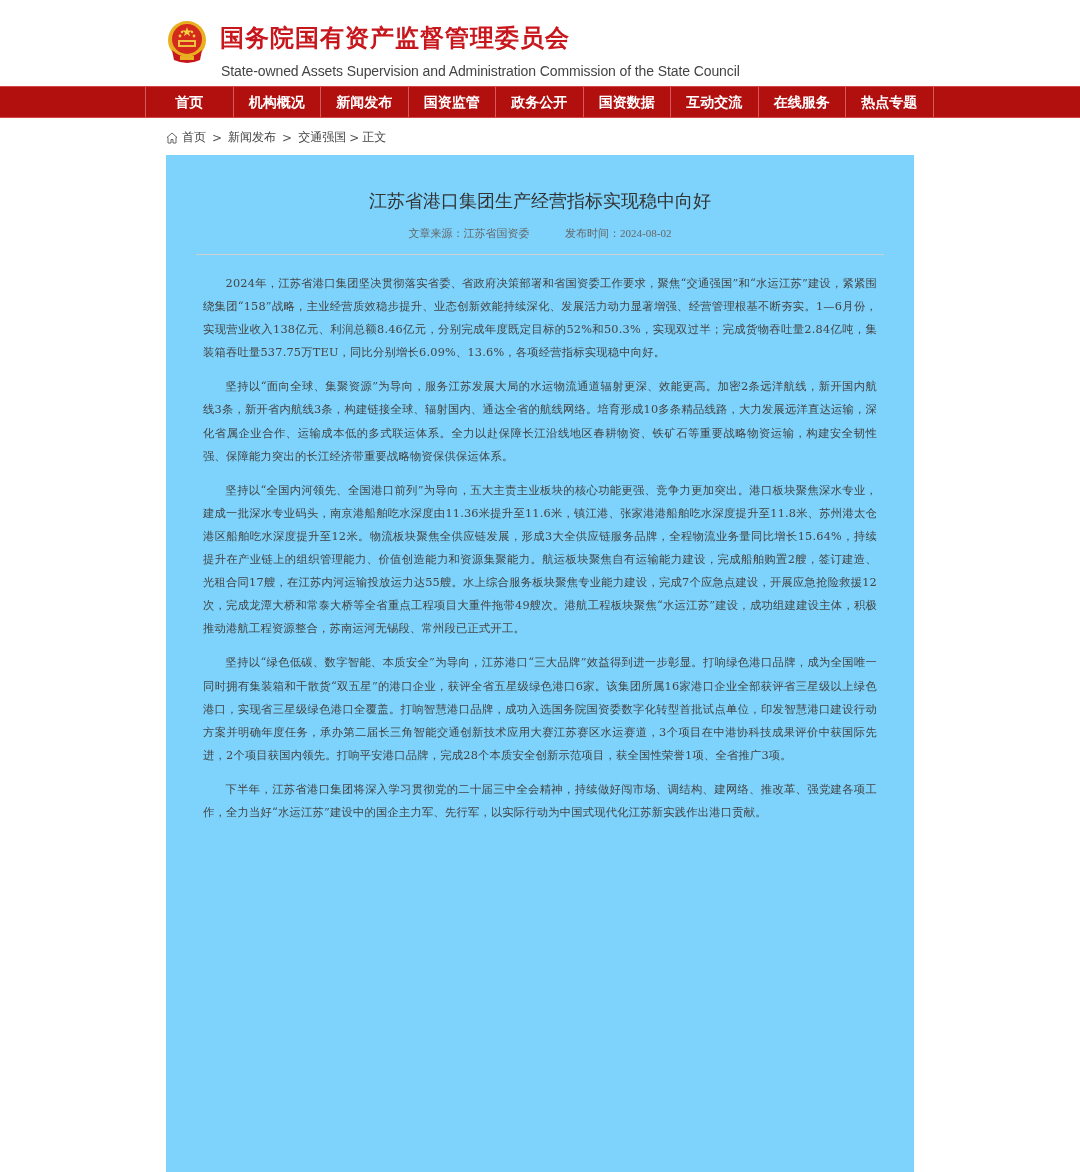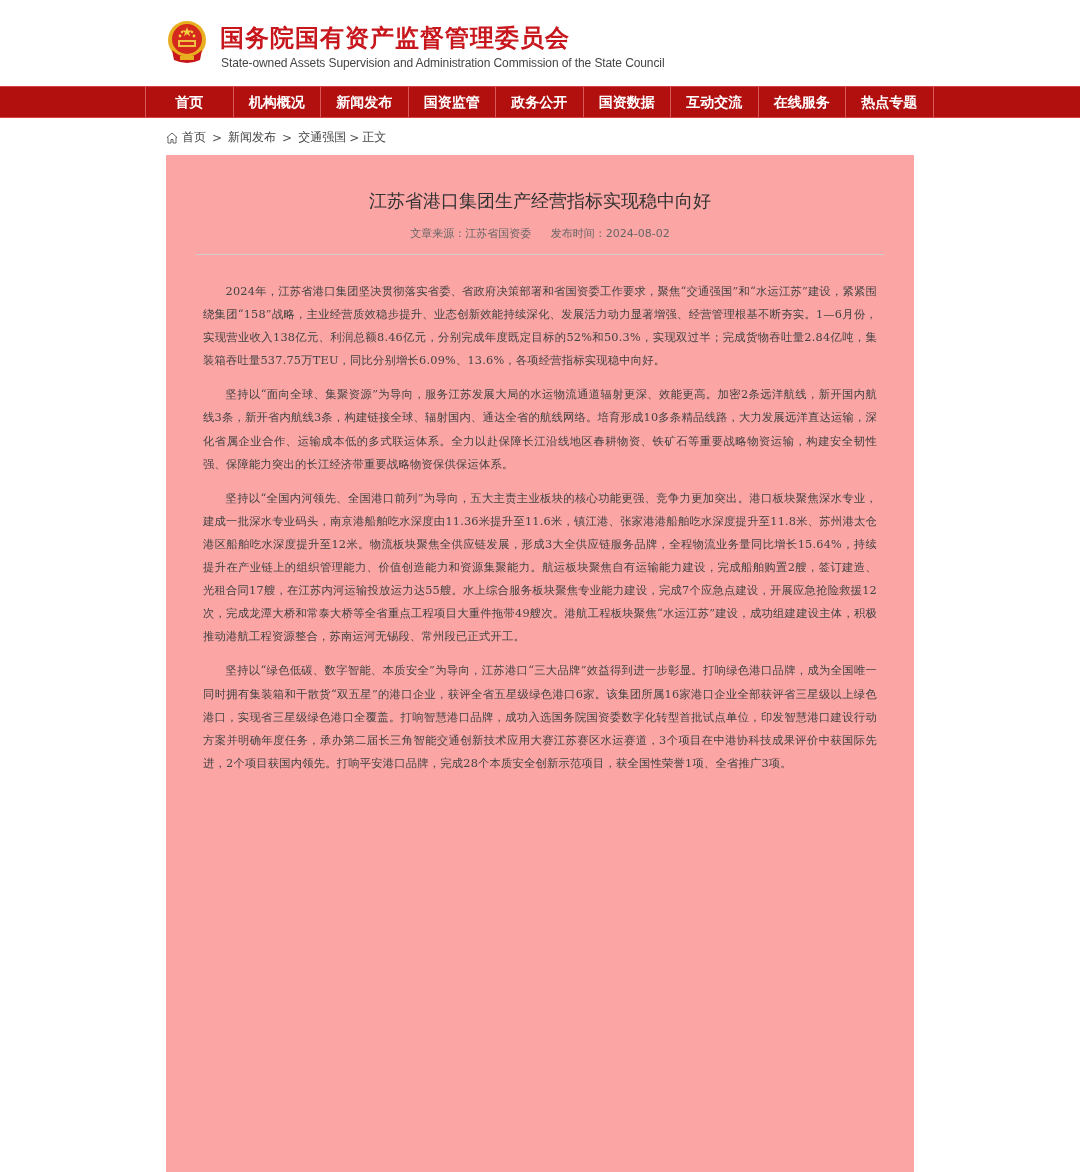--- a/index.html
+++ b/index.html
@@ -3,45 +3,45 @@
 <meta charset="utf-8">
 <style>
   html, body { margin: 0; padding: 0; background: #ffffff; }
   body { width: 1080px; height: 1172px; overflow: hidden; position: relative;
          font-family: "DejaVu Sans", "Liberation Sans", sans-serif; color: #333; }
   .header { position: absolute; left: 0; top: 0; width: 865px; height: 86px; background: #fff; border-radius: 18px; }
   .emblem { position: absolute; left: 166px; top: 20px; width: 42px; height: 46px; }
   .site-title { position: absolute; left: 220px; top: 22px; font-size: 24px; font-weight: bold;
                 color: #c8161d; letter-spacing: 1px; white-space: nowrap;
                 font-family: "DejaVu Sans", sans-serif; }
-  .site-sub { position: absolute; left: 221px; top: 56px; font-size: 12px; color: #444;
+  .site-sub { position: absolute; left: 221px; top: 63px; font-size: 14px; color: #444;
               white-space: nowrap; font-family: "Liberation Sans", sans-serif; letter-spacing: -0.1px; }
   .nav { position: absolute; left: 0; top: 86px; width: 1080px; height: 32px; background: #b20f0f;
          border-top: 1px solid #d64545; border-bottom: 1px solid #d64545; box-sizing: border-box; }
   .nav-inner { position: absolute; left: 145px; top: 0; height: 30px; display: flex;
                border-left: 1px solid #d65a5a; }
   .nav-item { width: 86.5px; height: 30px; line-height: 30px; text-align: center; color: #fff;
               font-weight: bold; font-size: 14px; border-right: 1px solid #d65a5a; cursor: pointer;
               white-space: nowrap; }
   .breadcrumb { position: absolute; left: 166px; top: 129px; font-size: 12px; color: #444;
                 display: flex; align-items: center; gap: 0; white-space: nowrap; }
   .breadcrumb .sep { margin: 0 6px; color: #555; }
   .breadcrumb .home-icon { width: 12px; height: 12px; margin-right: 4px; }
   .breadcrumb a { color: #444; text-decoration: none; cursor: pointer; }
-  .panel { position: absolute; left: 166px; top: 155px; width: 748px; height: 1017px; background: #fca5a5; }
+  .panel { position: absolute; left: 166px; top: 155px; width: 748px; height: 1017px; background: #7dd3fc; }
   .article-title { position: absolute; left: 0; top: 34px; width: 748px; text-align: center;
                    font-size: 18px; color: #333; font-family: "DejaVu Sans", sans-serif; }
   .meta { position: absolute; left: 0; top: 71px; width: 748px; text-align: center; font-size: 11px;
           color: #666; white-space: nowrap; }
-  .meta span { margin: 0 8px; }
+  .meta span { margin: 0 16px; font-family: Liberation Serif, serif; }
   .divider { position: absolute; left: 30px; top: 99px; width: 688px; height: 1px; background: #cfcfcf; }
   .body { position: absolute; left: 37px; top: 117px; width: 674px;
           font-family: "DejaVu Serif", "Liberation Serif", serif; font-size: 11.3px; line-height: 23.1px;
           color: #444; text-align: justify; }
-  .body p { margin: 8px 0 11px 0; text-indent: 2em; letter-spacing: 0.2px; }
+  .body p { margin: 0 0 11px 0; text-indent: 2em; letter-spacing: 0.2px; }
 </style>
 </head>
 <body>
 
 <div class="header">
   <svg class="emblem" viewBox="0 0 42 46">
     <circle cx="21" cy="20" r="19" fill="#e8b020"></circle>
     <circle cx="21" cy="19" r="15" fill="#d42a1e"></circle>
     <polygon points="21,7 22.2,10.5 26,10.5 23,12.7 24.1,16.2 21,14 17.9,16.2 19,12.7 16,10.5 19.8,10.5" fill="#f5d040"></polygon>
     <circle cx="14" cy="16" r="1.4" fill="#f5d040"></circle>
@@ -89,14 +89,15 @@
   <div class="meta">
     <span>文章来源：江苏省国资委</span>
     <span>发布时间：2024-08-02</span>
   </div>
   <div class="divider"></div>
   <div class="body">
     <p>2024年，江苏省港口集团坚决贯彻落实省委、省政府决策部署和省国资委工作要求，聚焦“交通强国”和“水运江苏”建设，紧紧围绕集团“158”战略，主业经营质效稳步提升、业态创新效能持续深化、发展活力动力显著增强、经营管理根基不断夯实。1—6月份，实现营业收入138亿元、利润总额8.46亿元，分别完成年度既定目标的52%和50.3%，实现双过半；完成货物吞吐量2.84亿吨，集装箱吞吐量537.75万TEU，同比分别增长6.09%、13.6%，各项经营指标实现稳中向好。</p>
     <p>坚持以“面向全球、集聚资源”为导向，服务江苏发展大局的水运物流通道辐射更深、效能更高。加密2条远洋航线，新开国内航线3条，新开省内航线3条，构建链接全球、辐射国内、通达全省的航线网络。培育形成10多条精品线路，大力发展远洋直达运输，深化省属企业合作、运输成本低的多式联运体系。全力以赴保障长江沿线地区春耕物资、铁矿石等重要战略物资运输，构建安全韧性强、保障能力突出的长江经济带重要战略物资保供保运体系。</p>
     <p>坚持以“全国内河领先、全国港口前列”为导向，五大主责主业板块的核心功能更强、竞争力更加突出。港口板块聚焦深水专业，建成一批深水专业码头，南京港船舶吃水深度由11.36米提升至11.6米，镇江港、张家港港船舶吃水深度提升至11.8米、苏州港太仓港区船舶吃水深度提升至12米。物流板块聚焦全供应链发展，形成3大全供应链服务品牌，全程物流业务量同比增长15.64%，持续提升在产业链上的组织管理能力、价值创造能力和资源集聚能力。航运板块聚焦自有运输能力建设，完成船舶购置2艘，签订建造、光租合同17艘，在江苏内河运输投放运力达55艘。水上综合服务板块聚焦专业能力建设，完成7个应急点建设，开展应急抢险救援12次，完成龙潭大桥和常泰大桥等全省重点工程项目大重件拖带49艘次。港航工程板块聚焦“水运江苏”建设，成功组建建设主体，积极推动港航工程资源整合，苏南运河无锡段、常州段已正式开工。</p>
     <p>坚持以“绿色低碳、数字智能、本质安全”为导向，江苏港口“三大品牌”效益得到进一步彰显。打响绿色港口品牌，成为全国唯一同时拥有集装箱和干散货“双五星”的港口企业，获评全省五星级绿色港口6家。该集团所属16家港口企业全部获评省三星级以上绿色港口，实现省三星级绿色港口全覆盖。打响智慧港口品牌，成功入选国务院国资委数字化转型首批试点单位，印发智慧港口建设行动方案并明确年度任务，承办第二届长三角智能交通创新技术应用大赛江苏赛区水运赛道，3个项目在中港协科技成果评价中获国际先进，2个项目获国内领先。打响平安港口品牌，完成28个本质安全创新示范项目，获全国性荣誉1项、全省推广3项。</p>
+    <p>下半年，江苏省港口集团将深入学习贯彻党的二十届三中全会精神，持续做好闯市场、调结构、建网络、推改革、强党建各项工作，全力当好“水运江苏”建设中的国企主力军、先行军，以实际行动为中国式现代化江苏新实践作出港口贡献。</p>
   </div>
 </div>
 
 </body></html>

